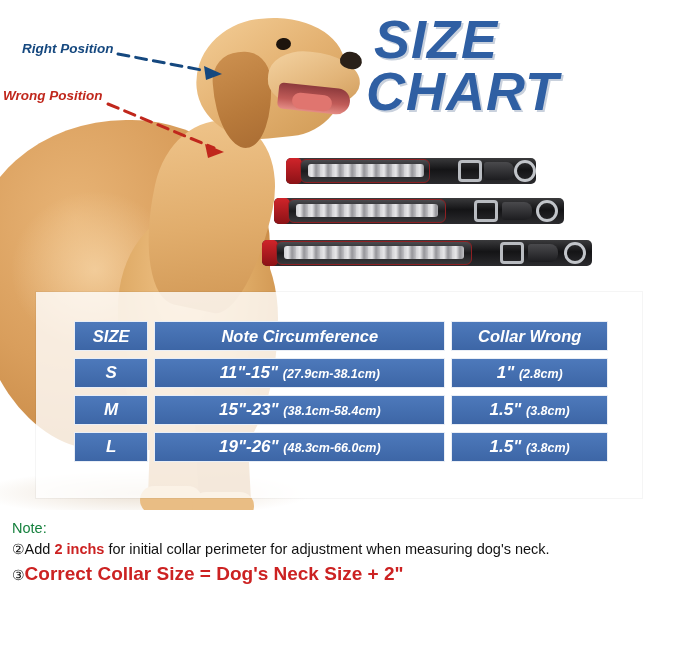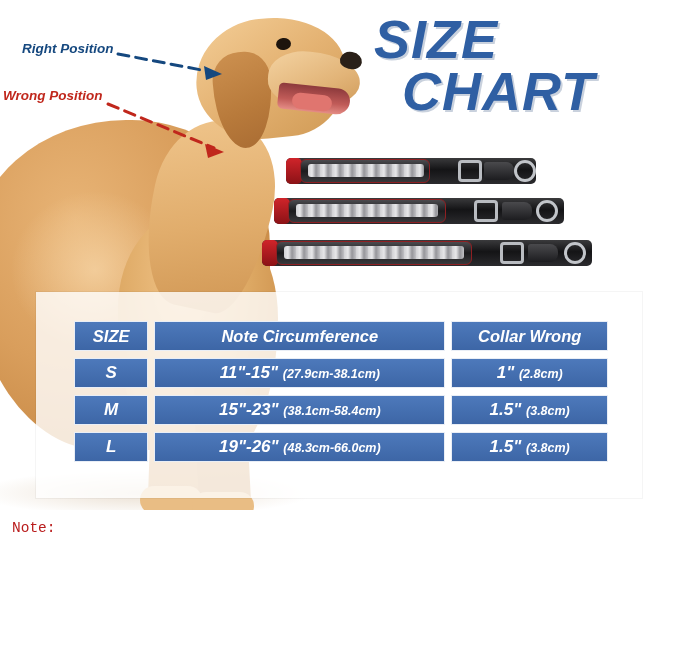--- a/index.html
+++ b/index.html
@@ -157,21 +157,21 @@
   .title-line {
     font-family: "Liberation Sans", sans-serif;
     font-weight: bold;
     font-style: italic;
     color: #2f5fa3;
     letter-spacing: 1px;
     line-height: 0.96;
     text-shadow: 2px 2px 0 rgba(40,70,120,0.25);
   }
   .title-line1 { font-size: 54px; margin-left: 8px; }
-  .title-line2 { font-size: 54px; margin-left: 36px; }
+  .title-line2 { font-size: 54px; }
 
   
   .collars { position: absolute; left: 262px; top: 150px; width: 410px; height: 140px; }
   .collar { position: absolute; height: 26px; }
   .collar .strap {
     position: absolute; left: 0; top: 0; height: 100%; width: 100%;
     background: linear-gradient(180deg, #3a3a3c 0%, #141416 45%, #2b2b2e 100%);
     border-radius: 5px;
   }
   .collar .padded {
@@ -249,21 +249,21 @@
 
   
   .notes {
     position: absolute;
     left: 0; top: 510px;
     width: 679px; height: 153px;
     background: #ffffff;
     padding: 8px 12px 0 12px;
   }
   .notes .line { font-size: 14.5px; color: #111111; line-height: 1.42; }
-  .notes .n-title { font-size: 14.5px; color: #b91c1c; font-family: Liberation Mono, monospace; }
+  .notes .n-title { font-size: 14.5px; color: #15803d; }
   .red { color: #cc2222; }
   .big-red {
     color: #cc2222;
     font-size: 19px;
     font-weight: bold;
   }
   .mark { font-size: 14px; }
 </style>
 </head>
 <body>
@@ -359,14 +359,20 @@
       <td class="c-width"><span>1.5"</span> <span class="sub">(3.8cm)</span></td>
     </tr>
   </tbody>
     </table>
 </div>
 
 <div class="notes">
   <div class="line n-title">Note:</div>
 
 
-
+  <div class="line">
+    <span class="mark">②</span><span>Add </span><span class="red" style="font-weight:bold;">2 inchs</span><span> for initial collar perimeter for adjustment when measuring dog's neck.</span>
+  </div>
+
+  <div class="line" style="margin-top:2px;">
+    <span class="mark">③</span><span class="big-red">Correct Collar Size = Dog's Neck Size + 2"</span>
+  </div>
 </div>
 
 </body></html>

